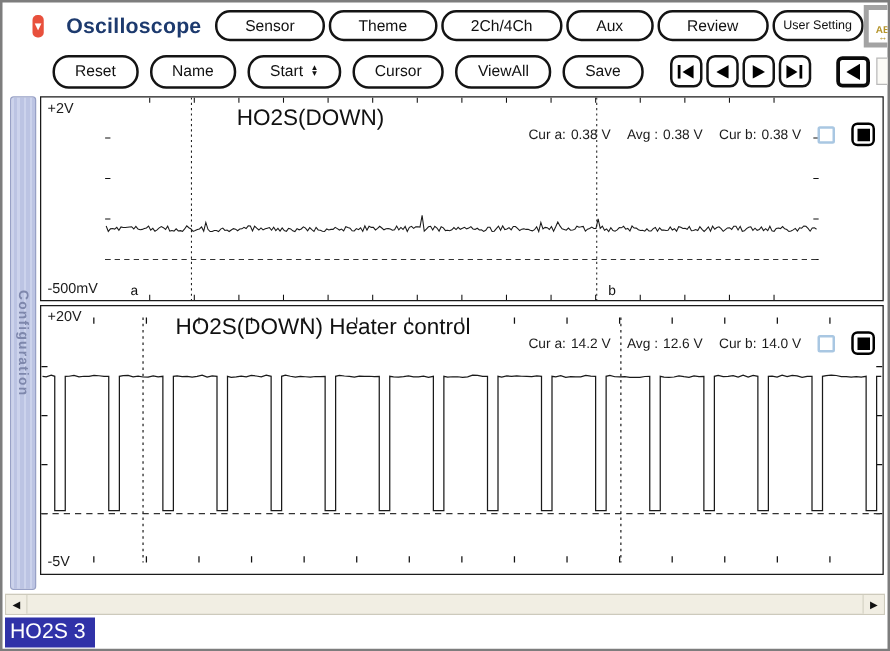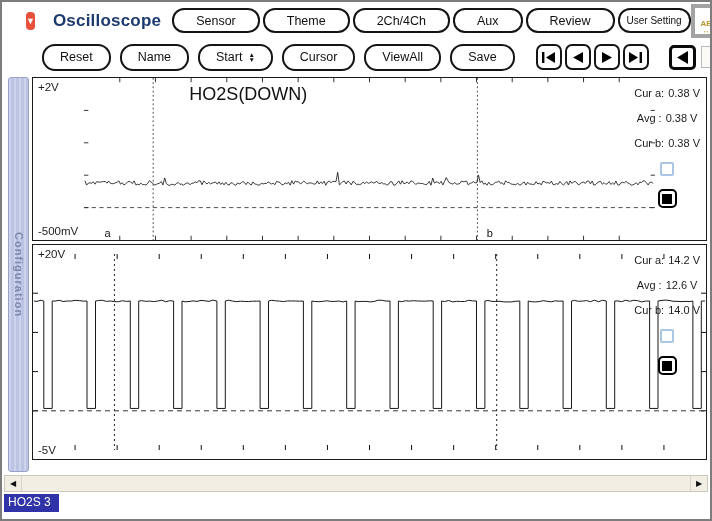--- a/index.html
+++ b/index.html
@@ -46,37 +46,37 @@
              display:flex; align-items:center; justify-content:center; cursor:pointer; }
   .cfg-tab span { writing-mode:vertical-rl; font-size:11px; font-weight:bold; color:#7e87ac; letter-spacing:1px; }
   .charts { flex:1; display:flex; flex-direction:column; gap:3px; }
   .chart { position:relative; border:1px solid #1a1a1a; background:#fff; }
   .chart.c1 { height:164px; }
   .chart.c2 { height:216px; }
   .plot { position:absolute; inset:0; width:100%; height:100%; }
   .ylab { position:absolute; left:5px; font-size:11.5px; color:#1c1c1c; }
   .ylab.top { top:3px; } .ylab.bot { bottom:3px; }
   .ch-title { position:absolute; top:6px; left:32%; transform:translateX(-50%); font-size:18px; color:#111; }
-  .meas { position:absolute; top:9px; right:6px; display:flex; align-items:center; gap:13px; font-size:11px; color:#1c1c1c;flex-direction:column; }
+  .meas { position:absolute; top:20px; right:6px; display:flex; align-items:center; gap:13px; font-size:11px; color:#1c1c1c; }
   .meas .grp { display:flex; gap:4px; }
   .chk { width:14px; height:14px; border:2px solid #a9c7e2; background:#fff; border-radius:2px; cursor:pointer; }
   .sel-ind { width:19px; height:19px; border:2.5px solid #000; border-radius:5px; background:#fff;
              display:flex; align-items:center; justify-content:center; cursor:pointer; }
   .sel-ind i { width:10px; height:10px; background:#000; display:block; }
   .curlab { position:absolute; bottom:1px; font-size:11px; color:#111; }
 
   
   .hscroll { margin:3px 2px 0 2px; height:17px; background:#f1eee3; border:1px solid #cdcabc;
              display:flex; justify-content:space-between; align-items:stretch; }
   .sbtn { width:17px; display:flex; align-items:center; justify-content:center; font-size:8px; color:#111;
           background:#f1eee3; cursor:pointer; }
   .sbtn.l { border-right:1px solid #d6d3c6; } .sbtn.r { border-left:1px solid #d6d3c6; }
   .strack { flex:1; cursor:pointer; }
   .bottom-tab { display:inline-block; margin-top:2px; margin-left:2px; background:#3032a8; color:#fff;
-                font-size:12px; padding:1px 8px 3px 4px; cursor:pointer; }
+                font-size:17px; padding:1px 8px 3px 4px; cursor:pointer; }
 </style>
 </head>
 <body>
 
 <div class="window">
 
   
   <div class="row1">
     <div class="app-menu">
       <span>▼</span>
@@ -268,20 +268,21 @@
             <line x1="668" y1="117.6" x2="673" y2="117.6" stroke="#111" stroke-width="1"></line>
             <line x1="0" y1="156.8" x2="5" y2="156.8" stroke="#111" stroke-width="1"></line>
             <line x1="668" y1="156.8" x2="673" y2="156.8" stroke="#111" stroke-width="1"></line>
             <line x1="0" y1="156.8" x2="673" y2="156.8" stroke="#333" stroke-width="1" stroke-dasharray="5 4"></line>
             <line x1="81.43299999999999" y1="0" x2="81.43299999999999" y2="196" stroke="#222" stroke-width="1" stroke-dasharray="2 3"></line>
             <line x1="463.69699999999995" y1="0" x2="463.69699999999995" y2="196" stroke="#222" stroke-width="1" stroke-dasharray="2 3"></line>
             <polyline points="1,47.04 4.0,47.4 8.0,46.2 10.8,47.04 10.8,154.44799999999998 19.2,154.44799999999998 19.2,47.04 22.2,47.0 26.2,46.3 30.2,47.5 34.2,47.0 38.2,47.0 42.2,46.4 46.2,46.6 50.2,47.1 54.0,47.04 54.0,154.44799999999998 62.5,154.44799999999998 62.5,47.04 65.5,46.5 69.5,46.3 73.5,47.4 77.5,47.0 81.5,47.6 85.5,47.7 89.5,46.7 93.5,47.4 97.3,47.04 97.3,154.44799999999998 105.7,154.44799999999998 105.7,47.04 108.7,46.7 112.7,47.3 116.7,47.1 120.7,47.6 124.7,47.1 128.7,46.2 132.7,47.7 136.7,46.7 140.6,47.04 140.6,154.44799999999998 149.0,154.44799999999998 149.0,47.04 152.0,47.8 156.0,47.5 160.0,46.9 164.0,47.4 168.0,46.4 172.0,46.8 176.0,47.4 180.0,46.1 183.9,47.04 183.9,154.44799999999998 192.3,154.44799999999998 192.3,47.04 195.3,46.2 199.3,47.0 203.3,47.7 207.3,47.2 211.3,47.4 215.3,47.6 219.3,47.2 223.3,47.2 227.1,47.04 227.1,154.44799999999998 235.5,154.44799999999998 235.5,47.04 238.5,46.3 242.5,46.8 246.5,47.1 250.5,47.6 254.5,46.9 258.5,47.0 262.5,47.0 266.5,47.2 270.4,47.04 270.4,154.44799999999998 278.8,154.44799999999998 278.8,47.04 281.8,47.5 285.8,47.7 289.8,47.3 293.8,46.8 297.8,47.4 301.8,47.4 305.8,47.0 309.8,47.9 313.7,47.04 313.7,154.44799999999998 322.1,154.44799999999998 322.1,47.04 325.1,47.7 329.1,47.4 333.1,47.4 337.1,47.9 341.1,47.5 345.1,46.2 349.1,46.3 353.1,47.1 357.0,47.04 357.0,154.44799999999998 365.4,154.44799999999998 365.4,47.04 368.4,47.7 372.4,46.8 376.4,47.1 380.4,46.7 384.4,47.0 388.4,47.1 392.4,47.2 396.4,46.8 400.2,47.04 400.2,154.44799999999998 408.6,154.44799999999998 408.6,47.04 411.6,47.5 415.6,46.5 419.6,47.9 423.6,47.3 427.6,47.5 431.6,47.5 435.6,46.3 439.6,46.9 443.5,47.04 443.5,154.44799999999998 451.9,154.44799999999998 451.9,47.04 454.9,46.4 458.9,47.4 462.9,47.5 466.9,47.3 470.9,47.9 474.9,47.9 478.9,47.9 482.9,47.2 486.8,47.04 486.8,154.44799999999998 495.2,154.44799999999998 495.2,47.04 498.2,47.7 502.2,47.9 506.2,47.6 510.2,46.7 514.2,47.3 518.2,47.8 522.2,46.8 526.2,47.2 530.1,47.04 530.1,154.44799999999998 538.5,154.44799999999998 538.5,47.04 541.5,46.4 545.5,47.3 549.5,47.1 553.5,46.6 557.5,47.7 561.5,46.2 565.5,47.7 569.5,46.3 573.3,47.04 573.3,154.44799999999998 581.7,154.44799999999998 581.7,47.04 584.7,46.9 588.7,47.7 592.7,46.2 596.7,47.3 600.7,46.3 604.7,46.7 608.7,47.9 612.7,47.1 616.6,47.04 616.6,154.44799999999998 625.0,154.44799999999998 625.0,47.04 628.0,46.5 632.0,46.1 636.0,46.4 640.0,47.3 644.0,47.3 648.0,47.6 652.0,47.4 656.0,47.6 659.9,47.04 659.9,154.44799999999998 668.3,154.44799999999998 668.3,47.04 672,47.04" fill="none" stroke="#1a1a1a" stroke-width="1"></polyline>
           </svg>
         <span class="ylab top">+20V</span>
         <span class="ylab bot">-5V</span>
+        <span class="ch-title" style="left:33.5%;">HO2S(DOWN) Heater control</span>
         <div class="meas">
           <span class="grp">
               <span>Cur a:</span>
               <span>14.2 V</span>
             </span>
           <span class="grp">
               <span>Avg :</span>
               <span>12.6 V</span>
             </span>
           <span class="grp">

